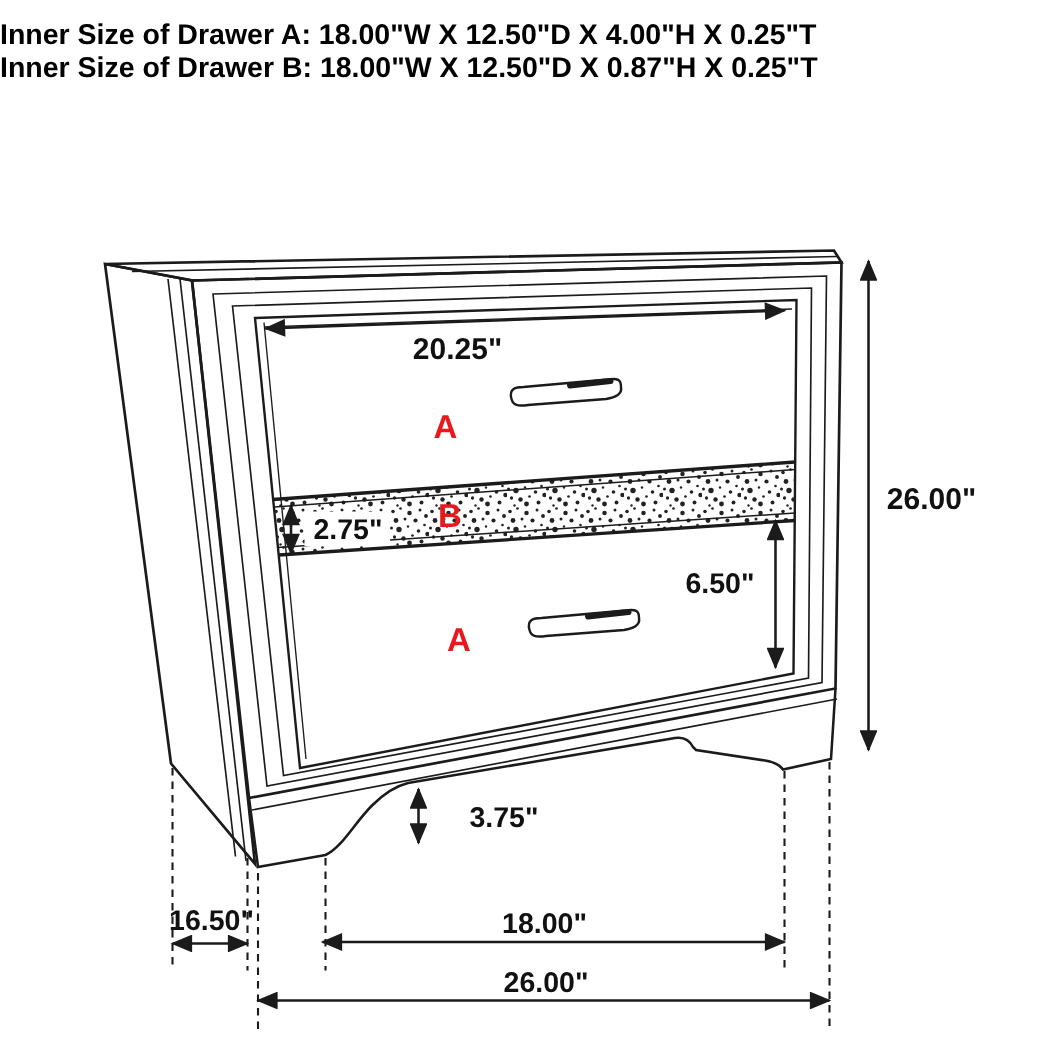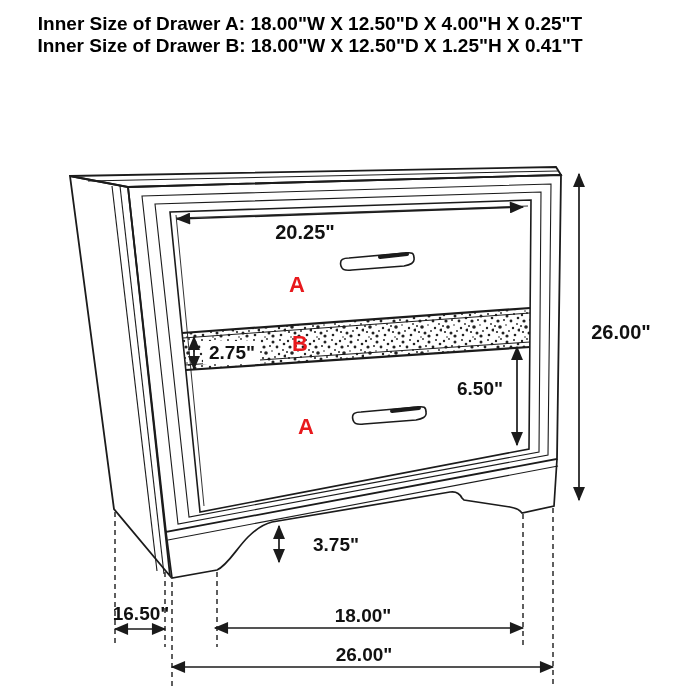--- a/index.html
+++ b/index.html
@@ -1,33 +1,33 @@
 <!DOCTYPE html>
 <html><head>
 <meta charset="utf-8">
 <style>
   html,body{margin:0;padding:0;background:#ffffff;width:700px;height:700px;overflow:hidden;}
   .stage{position:relative;width:700px;height:700px;background:#ffffff;
          font-family:"Liberation Sans", sans-serif;}
-  .title-block{position:absolute;top:13px;left:0;width:620px;text-align:center;
+  .title-block{position:absolute;top:13px;left:0;width:620px;text-align:left;
                font-weight:bold;font-size:19px;line-height:22px;color:#000;}
   svg text{font-family:"Liberation Sans", sans-serif;font-weight:bold;fill:#111;}
   svg text.dim{font-size:19px;}
   svg text.dim-big{font-size:20px;}
   svg text.redletter{font-size:22px;fill:#e8191d;}
   .ln{stroke:#1b1b1b;fill:none;}
 </style>
 </head>
 <body>
 
 <div class="stage">
 
   <div class="title-block">
     <div>Inner Size of Drawer A: 18.00"W X 12.50"D X 4.00"H X 0.25"T</div>
-    <div>Inner Size of Drawer B: 18.00"W X 12.50"D X 1.25"H X 0.41"T</div>
+    <div>Inner Size of Drawer B: 18.00"W X 12.50"D X 0.87"H X 0.25"T</div>
   </div>
 
   <svg width="700" height="700" viewBox="0 0 700 700" style="position:absolute;top:0;left:0;">
 
     <defs>
       <marker id="arr" viewBox="0 0 12 10" refX="11" refY="5" markerWidth="9" markerHeight="7" orient="auto-start-reverse">
         <path d="M0,0 L12,5 L0,10 Z" fill="#1b1b1b"></path>
       </marker>
       <pattern id="speckles" width="26" height="26" patternUnits="userSpaceOnUse">
         <circle cx="2" cy="3" r="1.2" fill="#222"></circle>

